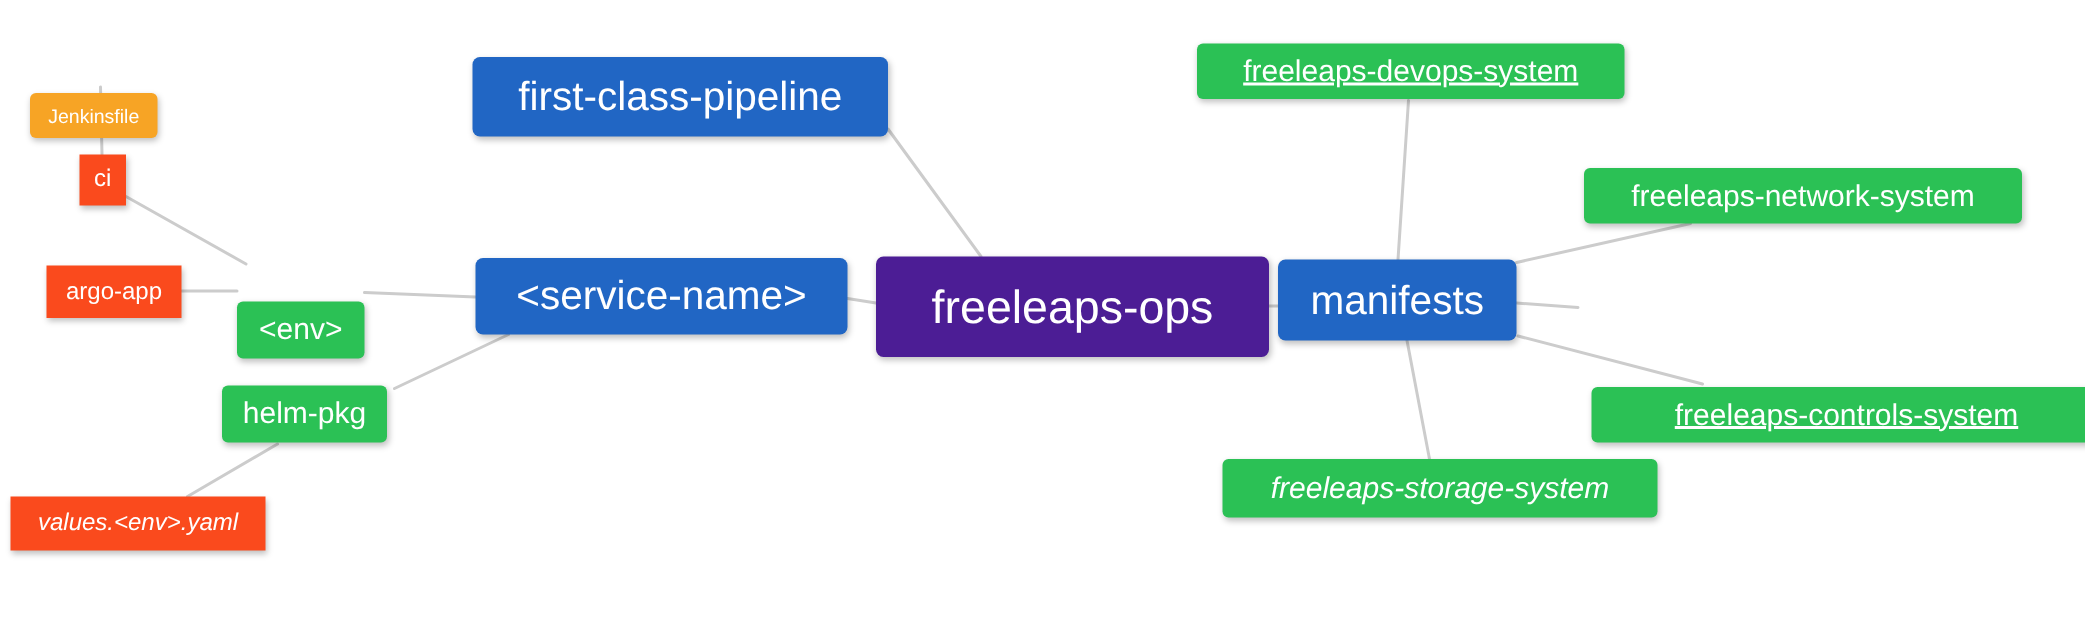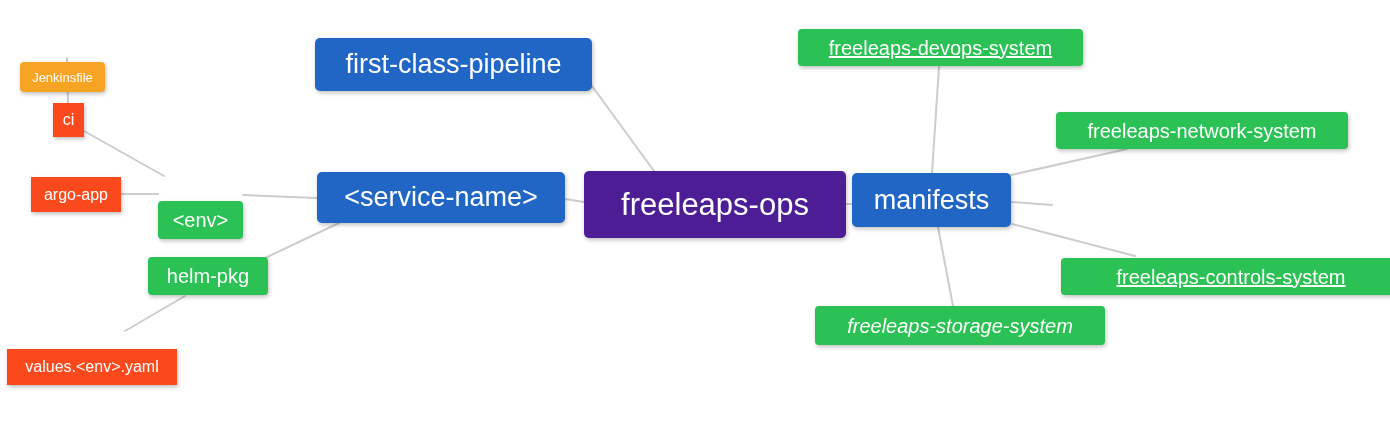--- a/index.html
+++ b/index.html
@@ -72,23 +72,23 @@
   </svg>
 
   <div class="node lvl4" style="left:20px;  top:28px;  width:85px;  height:30px;margin-top:34px;">Jenkinsfile</div>
 
   <div class="node lvl3" style="left:53px;  top:103px; width:31px;  height:34px;">ci</div>
 
   <div class="node lvl3" style="left:31px;  top:177px; width:90px;  height:35px;">argo-app</div>
 
   <div class="node lvl2" style="left:158px; top:175px; width:85px;  height:38px;margin-top:26px;">&lt;env&gt;</div>
 
-  <div class="node lvl2" style="left:148px; top:257px; width:120px; height:38px;">helm-pkg</div>
+  <div class="node lvl2" style="left:148px; top:257px; width:110px; height:38px;">helm-pkg</div>
 
-  <div class="node lvl3" style="left:7px;   top:349px; width:170px; height:36px;">values.&lt;env&gt;.yaml</div>
+  <div class="node lvl3" style="left:7px;   top:331px; width:170px; height:36px;font-style:italic;">values.&lt;env&gt;.yaml</div>
 
   <div class="node lvl1" style="left:315px; top:38px;  width:277px; height:53px;">first-class-pipeline</div>
 
   <div class="node lvl1" style="left:317px; top:172px; width:248px; height:51px;">&lt;service-name&gt;</div>
 
   <div class="node root" style="left:584px; top:171px; width:262px; height:67px;">freeleaps-ops</div>
 
   <div class="node lvl1" style="left:852px; top:173px; width:159px; height:54px;">manifests</div>
 
   <div class="node lvl2" style="left:798px;  top:29px;  width:285px; height:37px;text-decoration:underline;">freeleaps-devops-system</div>

